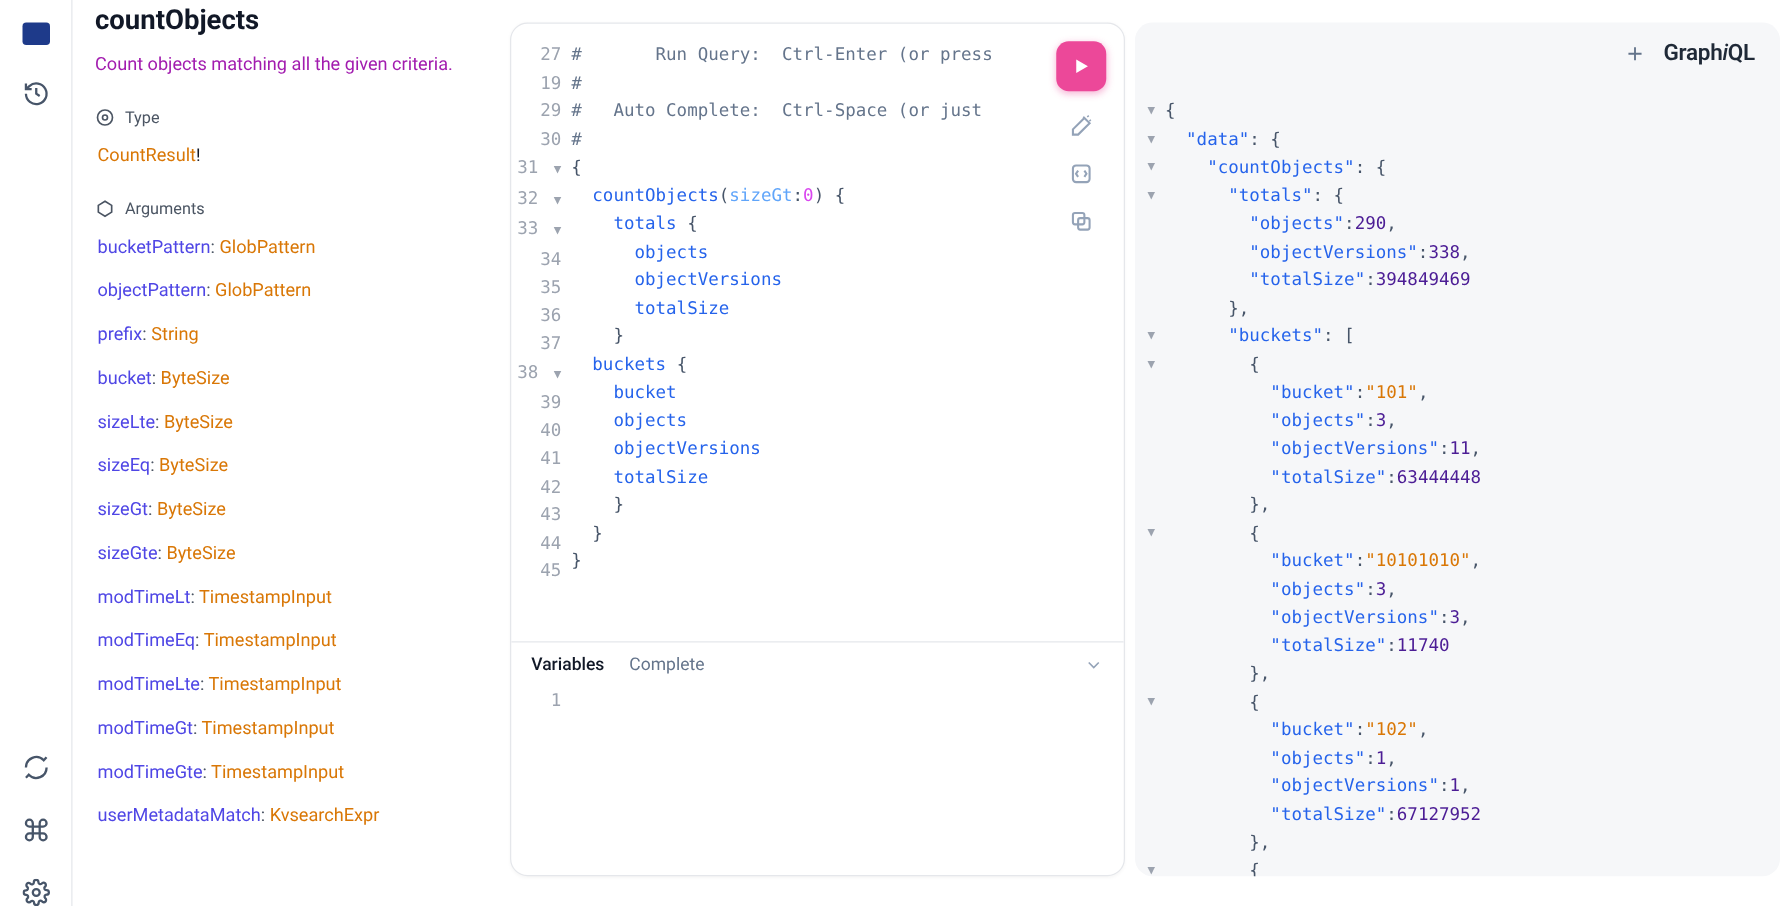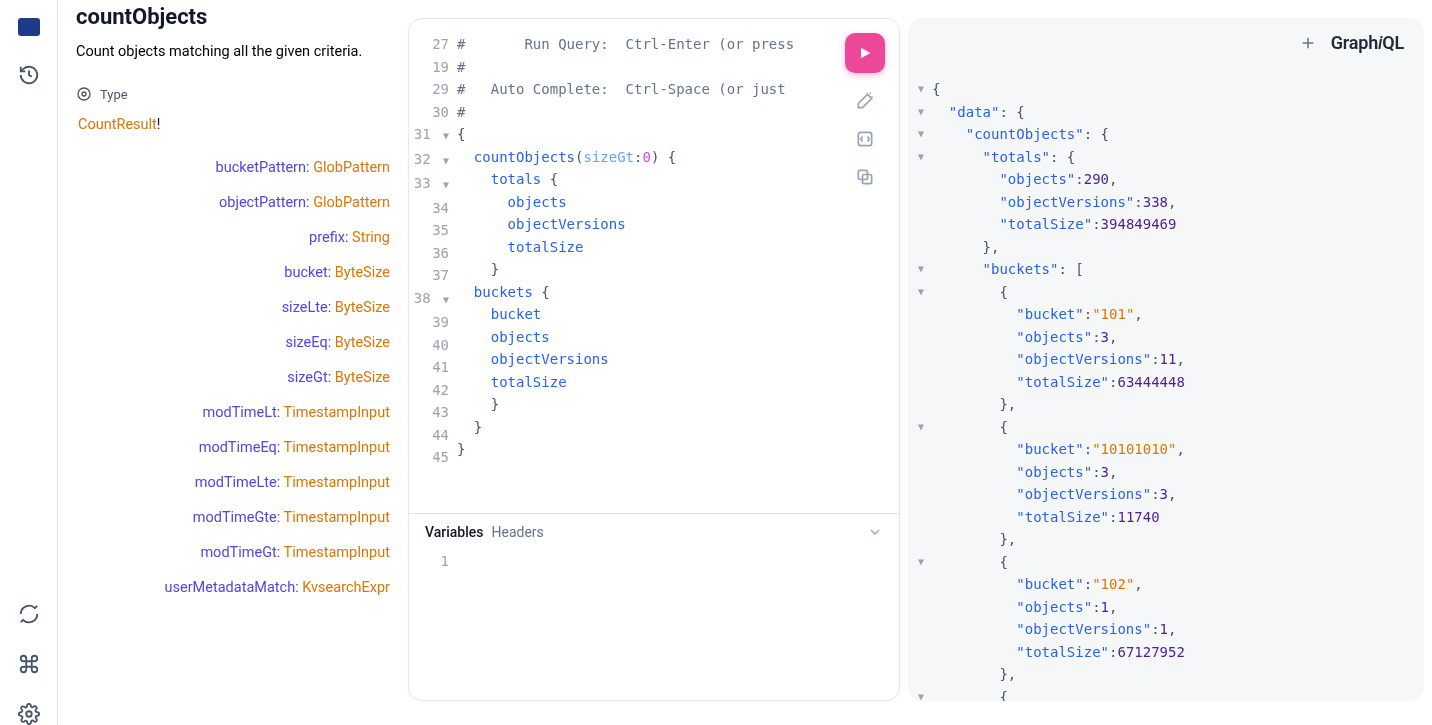--- a/index.html
+++ b/index.html
@@ -33,30 +33,30 @@
   }
 
   
   .docs {
     width: 350px;
     padding: 0 18px 18px 18px;
     overflow: hidden;
     flex: 0 0 auto;
   }
   .docs h1 { font-size: 22px; font-weight: 700; color: #111827; margin-bottom: 14px; margin-top: 4px;}
-  .docs .desc { font-size: 14.5px; color: #000000; margin-bottom: 26px; }
+  .docs .desc { font-size: 14.5px; color: #a21caf; margin-bottom: 26px; }
   .docs .section-label {
     display: flex; align-items: center; gap: 8px;
     font-size: 13px; color: #4b5563; margin-bottom: 14px;
   }
   .docs .section-label svg { width: 16px; height: 16px; }
   .docs .typelink { color: #d97706; font-size: 14.5px; cursor: pointer; }
   .docs .bang { color: #111827; }
   .docs .typeblock { margin-bottom: 26px; margin-left: 2px;}
-  .docs .arglist { display: flex; flex-direction: column; gap: 18px; margin-left: 2px; align-items: flex-end;}
+  .docs .arglist { display: flex; flex-direction: column; gap: 18px; margin-left: 2px;}
   .docs .arg { font-size: 14.5px; }
   .docs .argname { color: #4f46e5; cursor: pointer; }
   .docs .colon { color: #4b5563; }
 
   
   .main {
     flex: 1;
     display: flex;
     position: relative;
     padding: 8px 8px 8px 0;
@@ -129,21 +129,21 @@
   .run-btn svg { fill: #fff; width: 16px; height: 16px; }
   .tool-secondary { width: 20px; height: 20px; color: #94a3b8; cursor: pointer; }
 
   .editor-bottom {
     border-top: 1px solid #e5e7eb;
     display: flex; flex-direction: column;
   }
   .tabrow {
     display: flex; align-items: center;
     padding: 10px 16px;
-    gap: 8px;
+    gap: 20px;
     position: relative;
   }
   .tabrow .tab { font-size: 14px; color: #64748b; cursor: pointer; }
   .tabrow .tab.active { color: #111827; font-weight: 500; }
   .tabrow .chev { margin-left: auto; color: #94a3b8; width: 16px; height: 16px; cursor: pointer;}
   .varbody { height: 150px; display:flex; }
   .varbody .gutter { width: 48px; }
 
   
   .response {
@@ -208,33 +208,40 @@
     <svg viewBox="0 0 24 24" fill="none" stroke="currentColor" stroke-width="2">
         <circle cx="12" cy="12" r="9"></circle>
         <circle cx="12" cy="12" r="3"></circle>
       </svg>
     <span>Type</span>
   </div>
   <div class="typeblock">
     <span class="typelink">CountResult</span><span class="bang">!</span>
   </div>
 
+  <div class="section-label">
+    <svg viewBox="0 0 24 24" fill="none" stroke="currentColor" stroke-width="2">
+        <polygon points="12 3 20 8 20 16 12 21 4 16 4 8"></polygon>
+      </svg>
+    <span>Arguments</span>
+  </div>
   <div class="arglist" id="arglist">
       <div class="arg"><span class="argname">bucketPattern</span><span class="colon">: </span><span class="typelink">GlobPattern</span></div>
       <div class="arg"><span class="argname">objectPattern</span><span class="colon">: </span><span class="typelink">GlobPattern</span></div>
       <div class="arg"><span class="argname">prefix</span><span class="colon">: </span><span class="typelink">String</span></div>
       <div class="arg"><span class="argname">bucket</span><span class="colon">: </span><span class="typelink">ByteSize</span></div>
       <div class="arg"><span class="argname">sizeLte</span><span class="colon">: </span><span class="typelink">ByteSize</span></div>
       <div class="arg"><span class="argname">sizeEq</span><span class="colon">: </span><span class="typelink">ByteSize</span></div>
       <div class="arg"><span class="argname">sizeGt</span><span class="colon">: </span><span class="typelink">ByteSize</span></div>
+      <div class="arg"><span class="argname">sizeGte</span><span class="colon">: </span><span class="typelink">ByteSize</span></div>
       <div class="arg"><span class="argname">modTimeLt</span><span class="colon">: </span><span class="typelink">TimestampInput</span></div>
       <div class="arg"><span class="argname">modTimeEq</span><span class="colon">: </span><span class="typelink">TimestampInput</span></div>
       <div class="arg"><span class="argname">modTimeLte</span><span class="colon">: </span><span class="typelink">TimestampInput</span></div>
+      <div class="arg"><span class="argname">modTimeGt</span><span class="colon">: </span><span class="typelink">TimestampInput</span></div>
       <div class="arg"><span class="argname">modTimeGte</span><span class="colon">: </span><span class="typelink">TimestampInput</span></div>
-      <div class="arg"><span class="argname">modTimeGt</span><span class="colon">: </span><span class="typelink">TimestampInput</span></div>
       <div class="arg"><span class="argname">userMetadataMatch</span><span class="colon">: </span><span class="typelink">KvsearchExpr</span></div>
     </div>
 </div>
 
 <div class="main">
 
   <div class="editor-card">
     <div class="editor-top">
       <div class="gutter mono" id="gutter">
           <div>27  </div>
@@ -274,21 +281,21 @@
           </svg>
         <svg class="tool-secondary" viewBox="0 0 24 24" fill="none" stroke="currentColor" stroke-width="2">
             <rect x="9" y="9" width="11" height="11" rx="2"></rect>
             <rect x="4" y="4" width="11" height="11" rx="2"></rect>
           </svg>
       </div>
     </div>
     <div class="editor-bottom">
       <div class="tabrow">
         <span class="tab active">Variables</span>
-        <span class="tab">Headers</span>
+        <span class="tab">Complete</span>
         <svg class="chev" viewBox="0 0 24 24" fill="none" stroke="currentColor" stroke-width="2">
             <polyline points="6 9 12 15 18 9"></polyline>
           </svg>
       </div>
       <div class="varbody">
         <div class="gutter mono">
             <div>1</div>
           </div>
       </div>
     </div>

